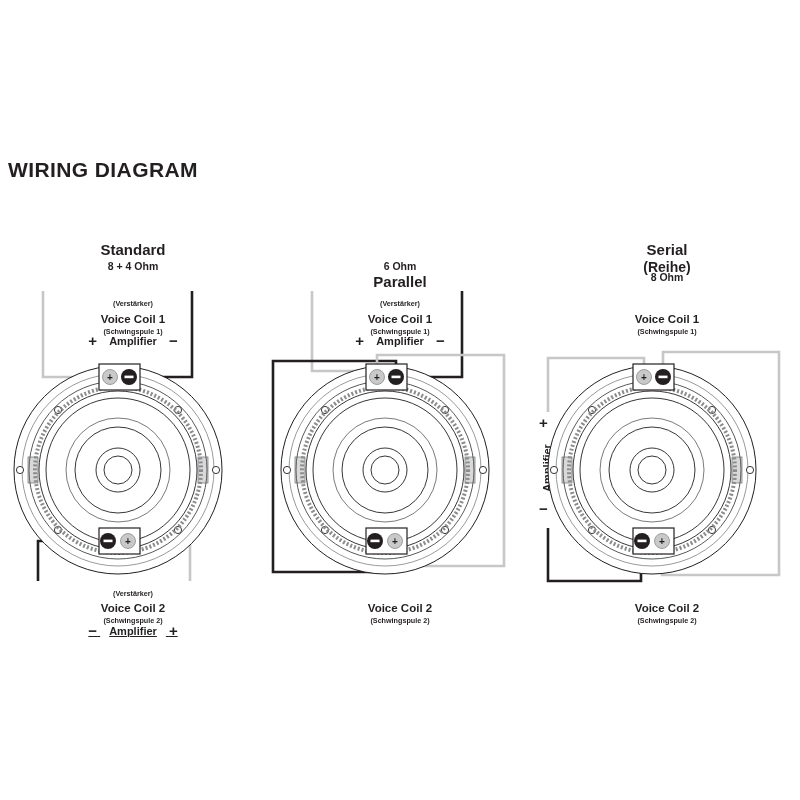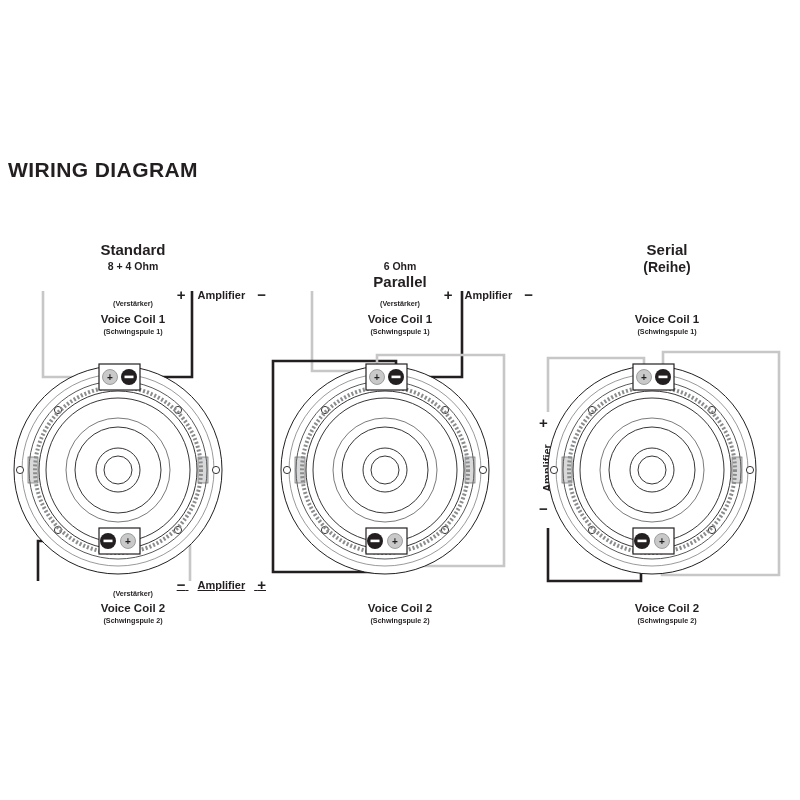--- a/index.html
+++ b/index.html
@@ -55,24 +55,25 @@
     font-size: 14px;
     font-weight: bold;
   }
   .heading-ohm {
     font-size: 10.5px;
     font-weight: bold;
   }
   .amp-label-row {
     position: absolute;
     width: 266px;
-    text-align: right;
+    text-align: center;
     white-space: nowrap;
     font-size: 11px;
     font-weight: bold;
+    margin-top: 46px;
   }
   .amp-label-row .sign {
     font-size: 15px;
     font-weight: bold;
     vertical-align: -1px;
   }
   .amp-label-row .amp-word {
     margin: 0 9px;
   }
   .paren {
@@ -272,20 +273,21 @@
         <circle cx="128" cy="541" r="7.5" fill="#c9c9c9" stroke="#8a8c8e" stroke-width="0.8"></circle>
         <text x="128" y="545" text-anchor="middle" font-family="Liberation Sans, sans-serif" font-size="10" font-weight="bold" fill="#231f20">+</text>
       </g>
     </svg>
   </div>
 
   <div class="column" id="col-serial">
 
     <div class="col-heading heading-title" style="top:241px;">Serial</div>
     <div class="col-heading heading-sub" style="top:259px;">(Reihe)</div>
+    <div class="col-heading heading-ohm" style="top:271px;">8 Ohm</div>
 
     <div class="coil-label" style="top:313px;">Voice Coil 1</div>
     <div class="paren" style="top:327px;">(Schwingspule 1)</div>
 
     <div class="vert-sign" style="left:5px; top:414px;">+</div>
     <div class="vert-amp" style="left:-27px; top:458px; width:80px; height:14px; text-align:center;">
       <span class="vert-inner">Amplifier</span>
     </div>
     <div class="vert-paren" style="left:-6px; top:460px; width:52px; height:10px; text-align:center;">
       <span class="vp-inner">(Verstärker)</span>

